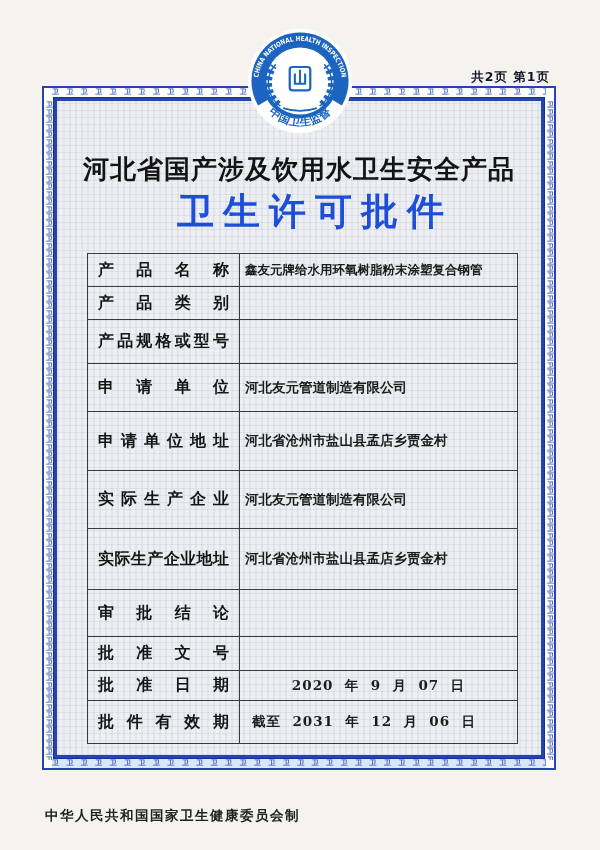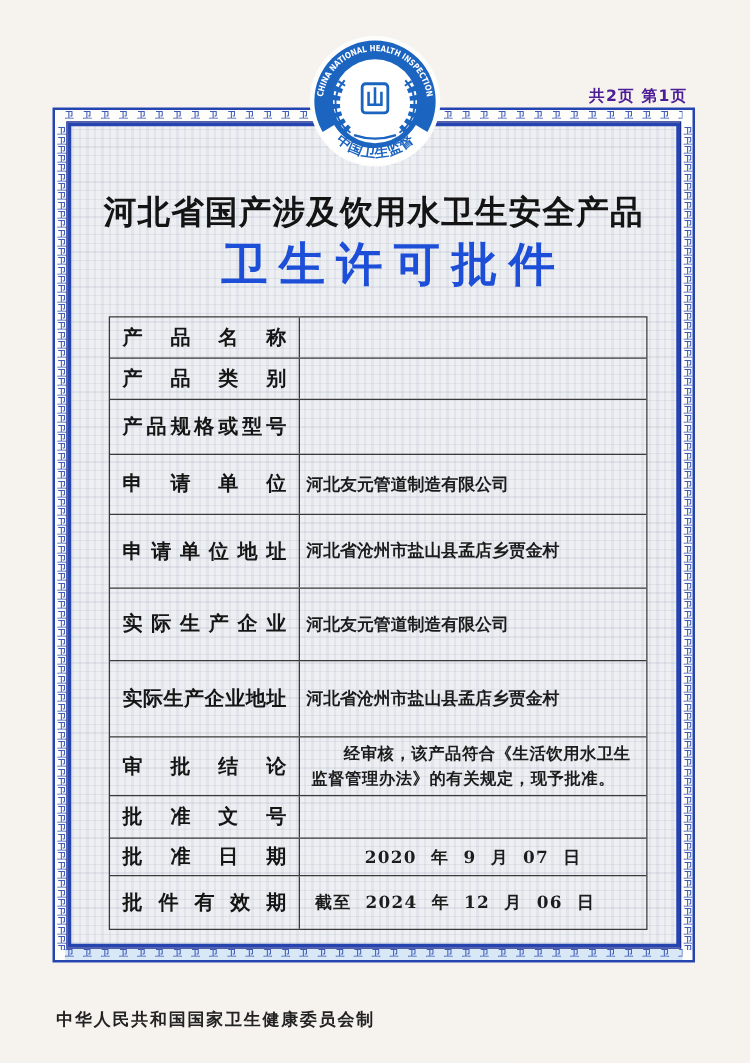--- a/index.html
+++ b/index.html
@@ -5,21 +5,21 @@
   html,body{margin:0;padding:0;}
   body{
     width:600px;height:850px;position:relative;overflow:hidden;
     background:#f6f3ee;
     font-family:"DejaVu Sans","Liberation Sans",sans-serif;
     color:#1a1a1a;
   }
   
   .page-indicator{
     position:absolute;top:69px;right:50px;z-index:7;
-    font-size:12.5px;font-weight:bold;letter-spacing:1px;color:#4c1d95;
+    font-size:12.5px;font-weight:bold;letter-spacing:1px;color:#0f172a;
     font-family:"DejaVu Sans",sans-serif;
   }
   .footer-note{
     position:absolute;left:45px;top:807px;
     font-size:13.5px;font-weight:bold;letter-spacing:1.5px;color:#222;
     font-family:"DejaVu Serif","Liberation Serif",serif;
   }
   
   .frame{
     position:absolute;left:42px;top:86px;width:514px;height:684px;
@@ -106,20 +106,21 @@
   <div class="tbl" id="approval-table">
       <div class="trow" style="height: 33px;">
         <div class="tlabel">
           <div class="lblchars">
             <span>产</span>
             <span>品</span>
             <span>名</span>
             <span>称</span>
           </div>
         </div>
+        <div class="tvalue small">鑫友元牌给水用环氧树脂粉末涂塑复合钢管</div>
       </div>
       <div class="trow" style="height: 33px;">
         <div class="tlabel">
           <div class="lblchars">
             <span>产</span>
             <span>品</span>
             <span>类</span>
             <span>别</span>
           </div>
         </div>
@@ -191,21 +192,20 @@
       </div>
       <div class="trow" style="height: 47px;">
         <div class="tlabel">
           <div class="lblchars">
             <span>审</span>
             <span>批</span>
             <span>结</span>
             <span>论</span>
           </div>
         </div>
-        <div class="tvalue para">经审核，该产品符合《生活饮用水卫生监督管理办法》的有关规定，现予批准。</div>
       </div>
       <div class="trow" style="height: 34px;">
         <div class="tlabel">
           <div class="lblchars">
             <span>批</span>
             <span>准</span>
             <span>文</span>
             <span>号</span>
           </div>
         </div>
@@ -224,21 +224,21 @@
       <div class="trow" style="height: 42px;">
         <div class="tlabel">
           <div class="lblchars">
             <span>批</span>
             <span>件</span>
             <span>有</span>
             <span>效</span>
             <span>期</span>
           </div>
         </div>
-        <div class="tvalue validity">截至  2024  年  12  月  06  日</div>
+        <div class="tvalue validity">截至  2031  年  12  月  06  日</div>
       </div>
     </div>
 </div>
 
 <svg class="emblem" viewBox="-60 -60 120 120">
   <defs>
     <path id="arcTop" d="M -45,2 A 45,45 0 0 1 45,2" fill="none"></path>
     <path id="arcBot" d="M -39,27 A 47,47 0 0 0 39,27" fill="none"></path>
   </defs>
 

